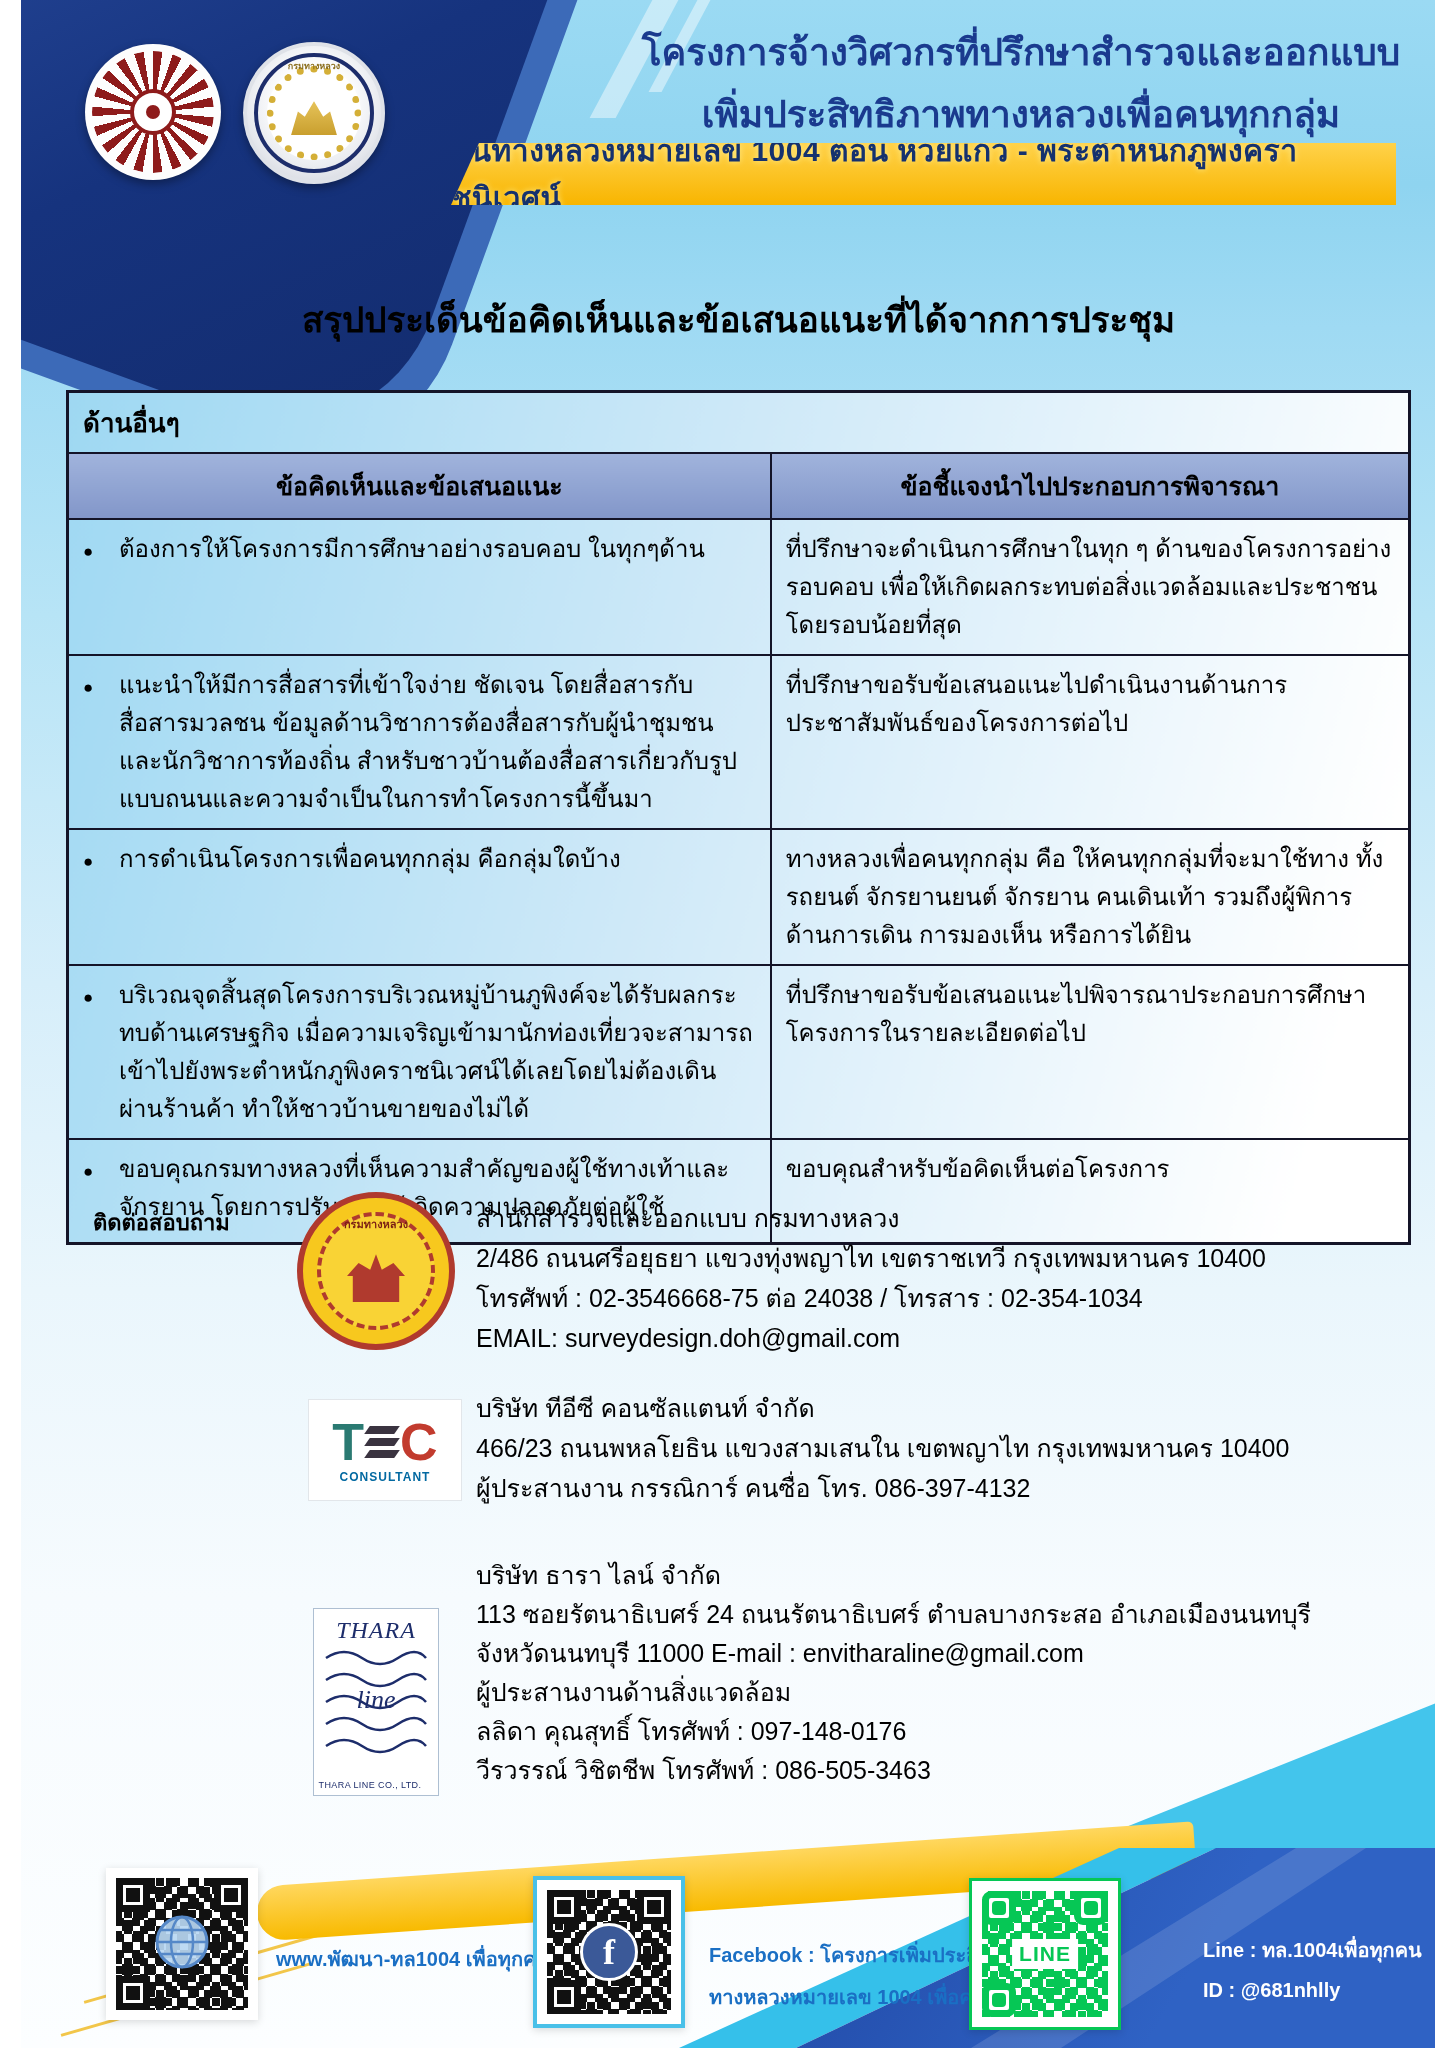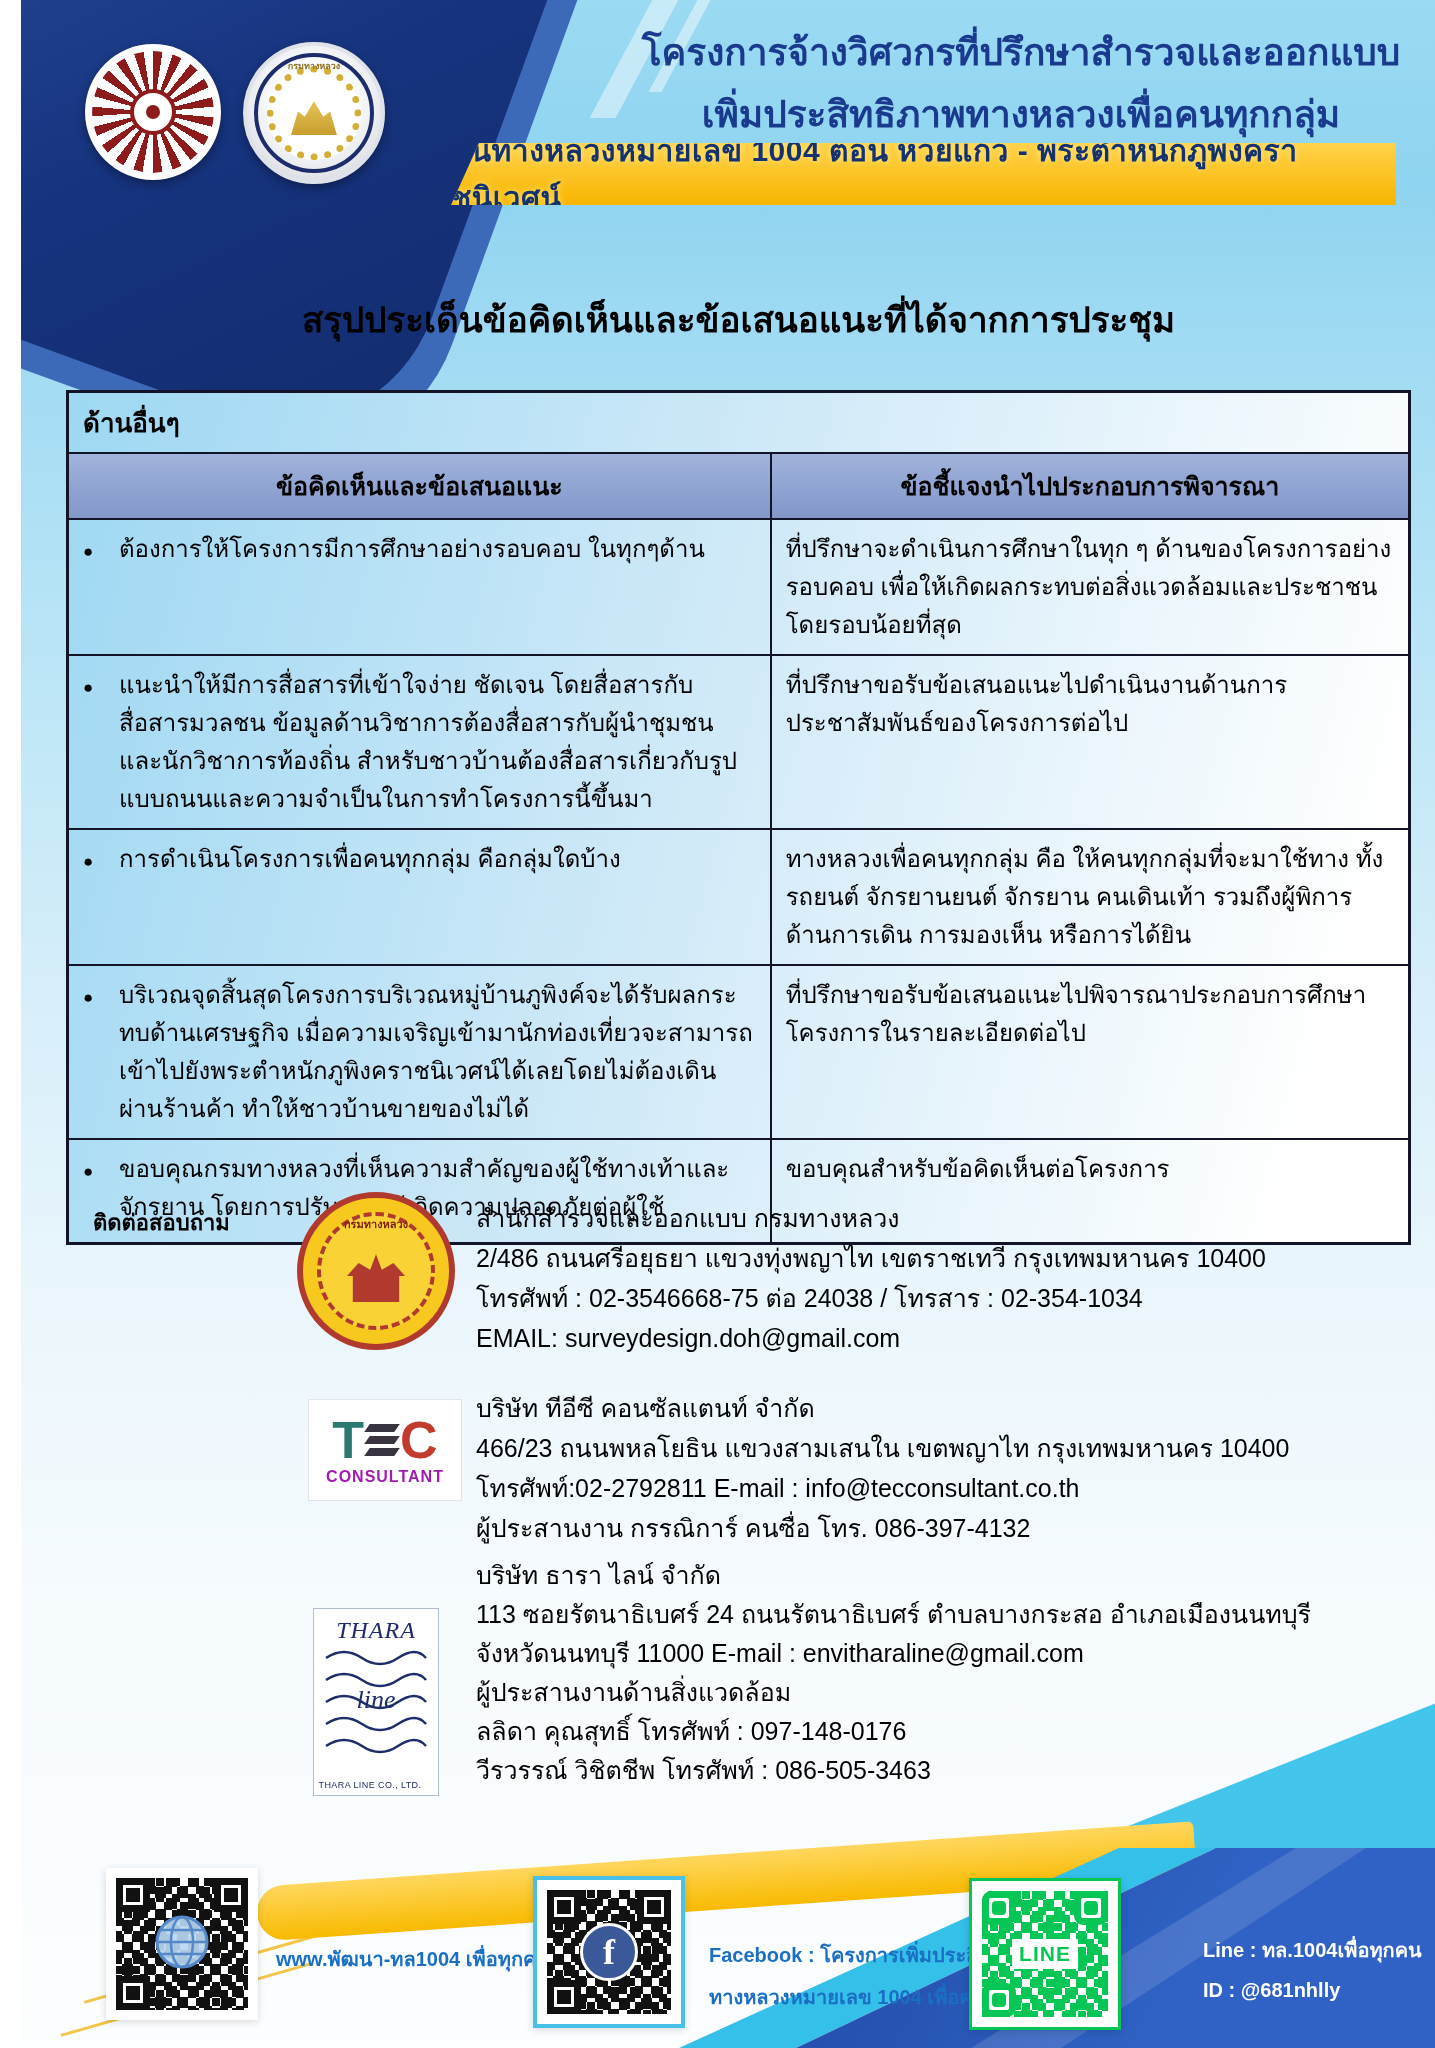--- a/index.html
+++ b/index.html
@@ -59,21 +59,21 @@
   .doh-lines{left:455px;top:1198px;}
   .tec-lines{left:455px;top:1388px;}
   .thara-lines{left:455px;top:1556px;line-height:39px;}
   
   .tec-logo{position:absolute;left:288px;top:1400px;width:152px;height:100px;background:#fff;box-shadow:0 0 0 1px #e2e6ea;display:flex;flex-direction:column;align-items:center;justify-content:center;}
   .tec-row{display:flex;align-items:center;}
   .tec-t{color:#2a7a72;font-size:52px;font-weight:800;line-height:52px;}
   .tec-e{display:inline-block;margin:0 3px;}
   .tec-e i{display:block;width:30px;height:8px;background:#3a3340;margin:4px 0;transform:skewX(-35deg);}
   .tec-c{color:#c23b2e;font-size:52px;font-weight:800;line-height:52px;}
-  .tec-sub{color:#a21caf;font-size:16px;font-weight:700;letter-spacing:1px;margin-top:2px;}
+  .tec-sub{color:#0369a1;font-size:12px;font-weight:700;letter-spacing:1px;margin-top:2px;}
   
   .thara-logo{position:absolute;left:292px;top:1608px;width:126px;height:188px;background:#fff;border:1px solid #aebfd2;box-sizing:border-box;text-align:center;padding-top:8px;}
   .thara-title{font-family:"Liberation Serif","DejaVu Serif",serif;color:#1d2d6b;font-size:24px;letter-spacing:1px;font-style:italic;}
   .thara-waves{margin-top:2px;}
   .thara-caption{position:absolute;left:0;right:12px;bottom:5px;font-size:9px;color:#1d2d6b;letter-spacing:.4px;}
   
   .cyan-wedge{position:absolute;left:1050px;top:1695px;width:385px;height:154px;background:#43c5ec;clip-path:polygon(100% 0,100% 100%,0 100%);}
   .footer{position:absolute;left:0;top:1848px;width:1435px;height:200px;}
   .yellow-band{position:absolute;left:235px;top:6px;width:940px;height:55px;background:linear-gradient(180deg,#ffd75e,#f8ba00);border-radius:40px 8px 8px 40px;transform:rotate(-4deg);}
   .yellow-line{position:absolute;border-top:3px solid #f2c64a;transform:rotate(-16deg);}
@@ -223,21 +223,20 @@
           <i></i>
           <i></i>
         </span>
       <span class="tec-c">C</span>
     </div>
     <div class="tec-sub">CONSULTANT</div>
   </div>
   <div class="contact-lines tec-lines">
     <div>บริษัท ทีอีซี คอนซัลแตนท์ จำกัด</div>
     <div>466/23 ถนนพหลโยธิน แขวงสามเสนใน เขตพญาไท กรุงเทพมหานคร 10400</div>
-    <div>โทรศัพท์:02-2792811 E-mail : info@tecconsultant.co.th</div>
     <div>ผู้ประสานงาน กรรณิการ์ คนซื่อ โทร. 086-397-4132</div>
   </div>
 
   <div class="thara-logo">
     <div class="thara-title">THARA</div>
     <svg class="thara-waves" width="104" height="110" viewBox="0 0 104 110">
       <g fill="none" stroke="#1d2d6b" stroke-width="2.5">
         <path d="M2 12 q18 -12 36 0 t36 0 t28 0"></path>
         <path d="M2 34 q18 -12 36 0 t36 0 t28 0"></path>
         <path d="M2 56 q18 -12 36 0 t36 0 t28 0"></path>

